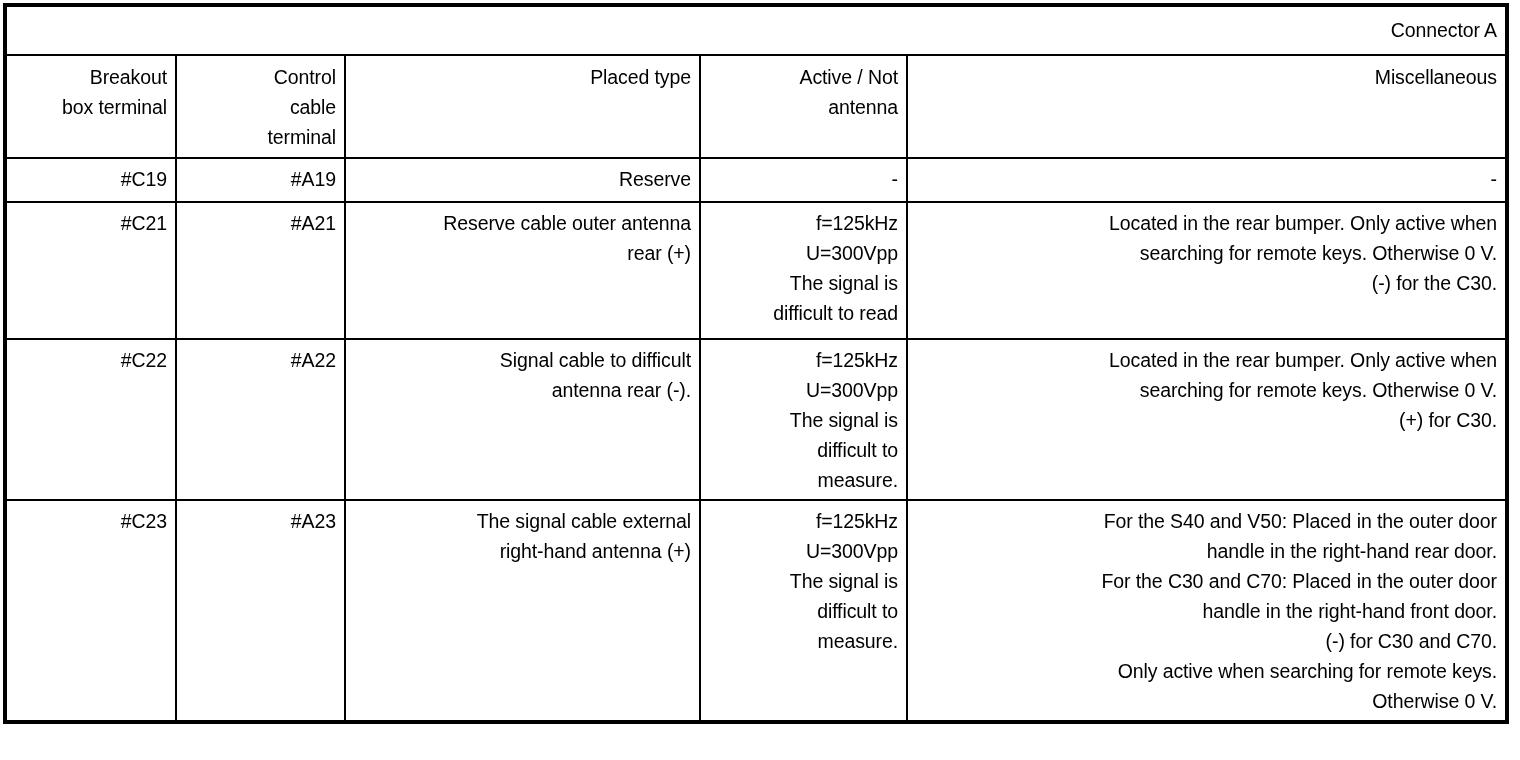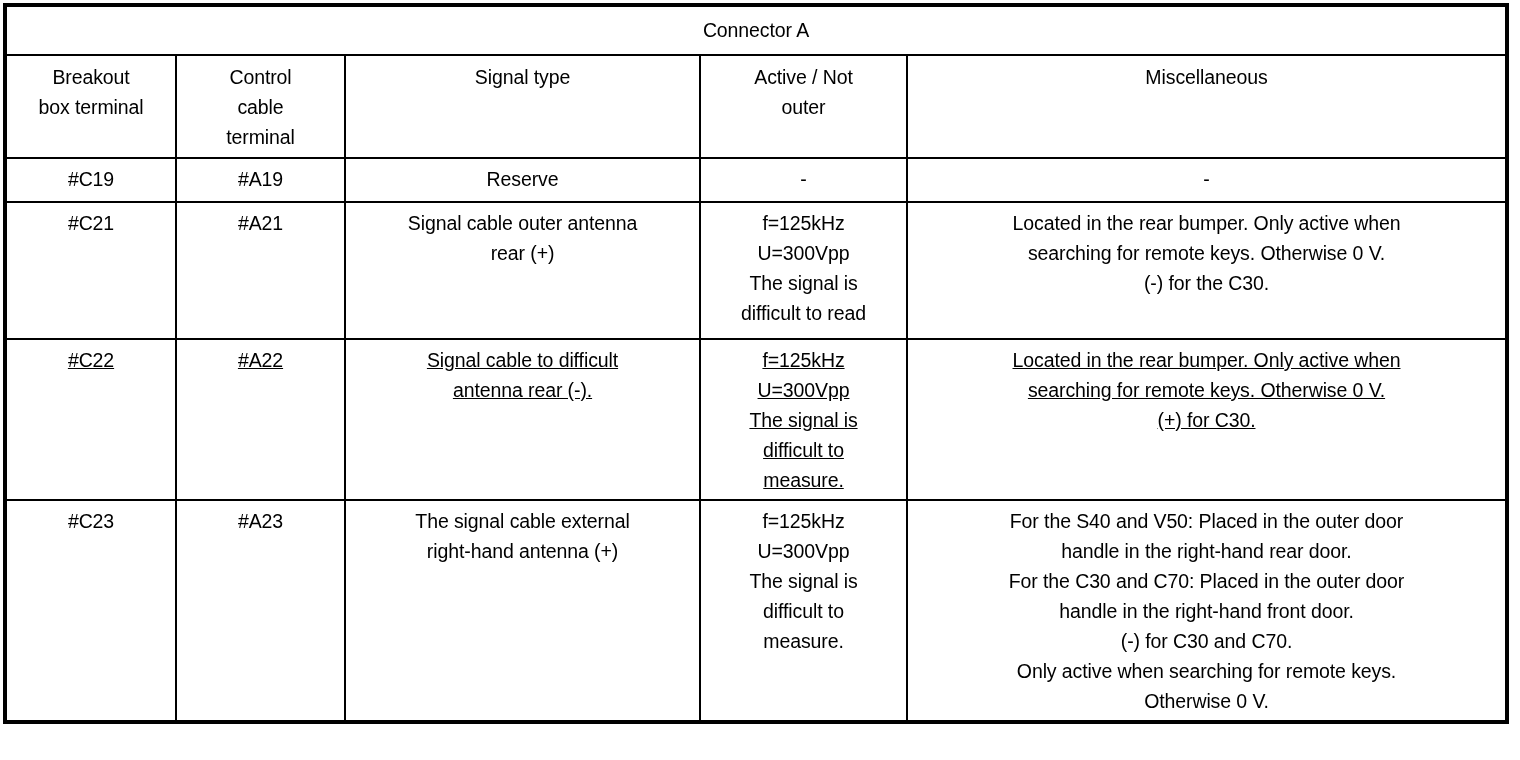--- a/index.html
+++ b/index.html
@@ -34,21 +34,21 @@
   }
 
   table.conn-table td,
   table.conn-table th {
     border: 2px solid #000000;
     vertical-align: top;
     padding: 5px 8px 4px 8px;
     font-size: 19.5px;
     line-height: 30px;
     font-weight: normal;
-    text-align: center;
+    text-align: right;
     background: #ffffff;
     letter-spacing: -0.1px;
   }
 
   
   .title-cell {
     text-align: left;
     font-weight: bold;
     font-size: 20.5px;
     line-height: 28px;
@@ -68,21 +68,21 @@
   
   .c-breakout  { width: 171px; }
   .c-module    { width: 169px; }
   .c-signal    { width: 355px; }
   .c-active    { width: 207px; }
   .c-misc      { width: auto; }
 
   
   .r-short td { height: 33px; }
   .r-c21  td  { height: 126px; }
-  .r-c22  td  { height: 150px; text-decoration: underline; }
+  .r-c22  td  { height: 150px; }
   .r-c23  td  { height: 206px; }
 
   .cell-lines { white-space: pre-line; }
 </style>
 </head>
 <body>
 
 <div class="sheet">
 
   <table class="conn-table">
@@ -98,39 +98,39 @@
       <tr>
         <td class="title-cell" colspan="5">Connector A</td>
       </tr>
 
       <tr class="hdr">
         <td class="cell-lines">Breakout
 box terminal</td>
         <td class="cell-lines">Control
 cable
 terminal</td>
-        <td class="cell-lines">Signal type</td>
+        <td class="cell-lines">Placed type</td>
         <td class="cell-lines">Active / Not
-outer</td>
+antenna</td>
         <td class="cell-lines">Miscellaneous</td>
       </tr>
 
       <tr class="r-short">
         <td class="cell-lines">#C19</td>
         <td class="cell-lines">#A19</td>
         <td class="cell-lines">Reserve</td>
         <td class="cell-lines">-</td>
         <td class="cell-lines">-</td>
       </tr>
 
 
       <tr class="r-c21">
         <td class="cell-lines">#C21</td>
         <td class="cell-lines">#A21</td>
-        <td class="cell-lines">Signal cable outer antenna
+        <td class="cell-lines">Reserve cable outer antenna
 rear (+)</td>
         <td class="cell-lines">f=125kHz
 U=300Vpp
 The signal is
 difficult to read</td>
         <td class="cell-lines">Located in the rear bumper. Only active when
 searching for remote keys. Otherwise 0 V.
 (-) for the C30.</td>
       </tr>
 

